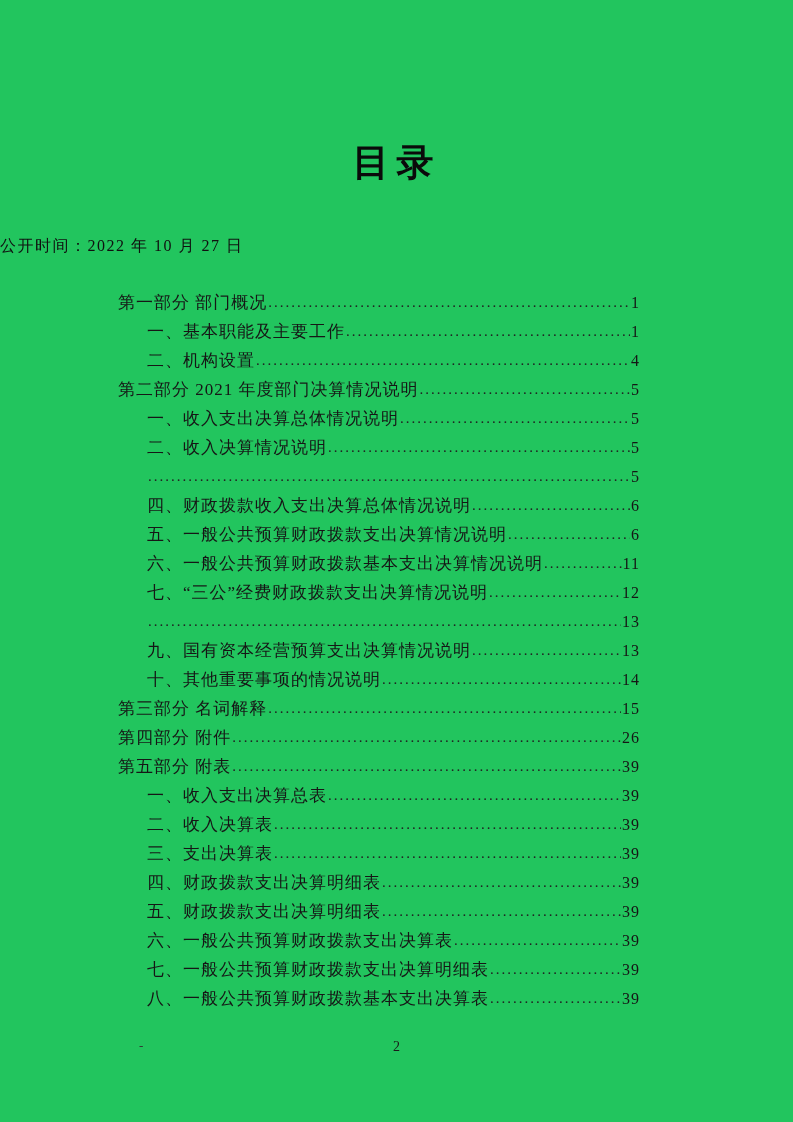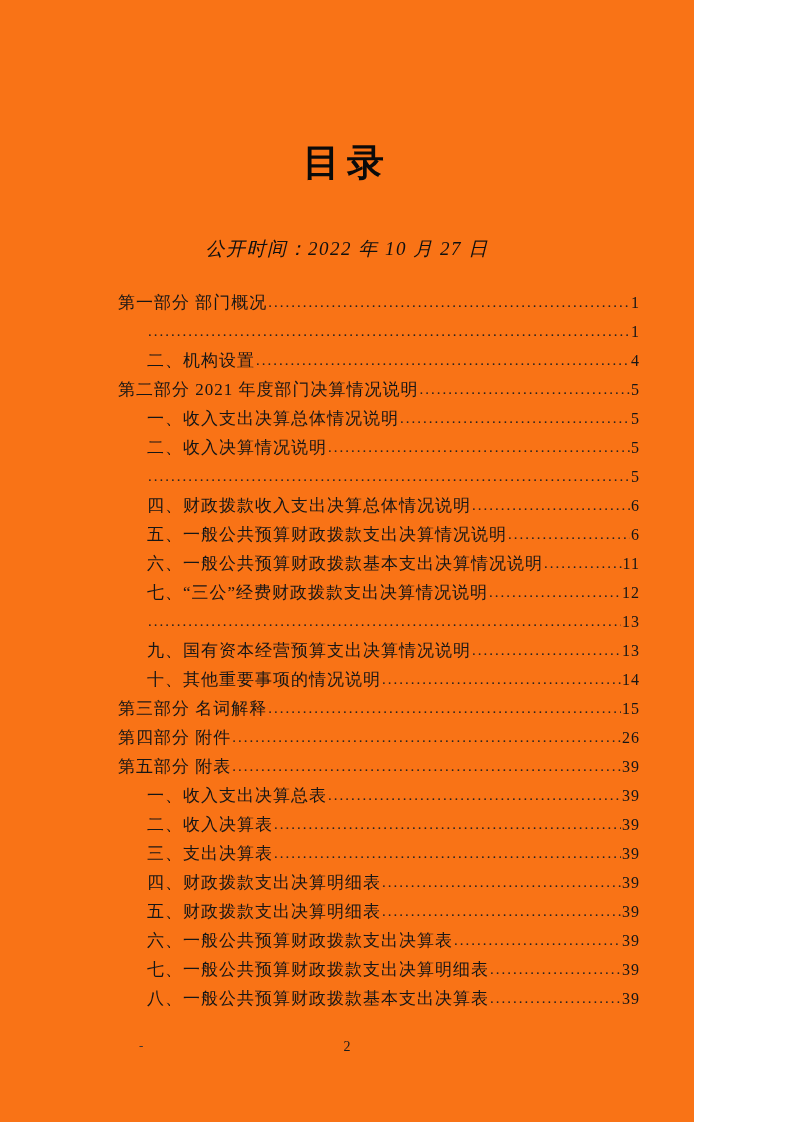--- a/index.html
+++ b/index.html
@@ -9,46 +9,45 @@
   }
   body {
     width: 793px;
     height: 1122px;
     font-family: "Liberation Serif", "DejaVu Serif", serif;
     color: #141414;
     overflow: hidden;
   }
   .page {
     position: relative;
-    width: 694px;
+    width: 793px;
     height: 1122px;
-    background: #f97316;
+    background: #22c55e;
   }
   .doc-title {
     position: absolute;
     top: 138px;
     left: 0;
     width: 100%;
     text-align: center;
     font-family: "Liberation Sans", "DejaVu Sans", sans-serif;
     font-weight: bold;
     font-size: 37px;
     letter-spacing: 7px;
     color: #0a0a0a;
   }
   .publish-line {
     position: absolute;
     top: 236px;
     left: 0;
     width: 100%;
-    text-align: center;
-    font-size: 19px;
+    text-align: left;
+    font-size: 16px;
     letter-spacing: 1.5px;
     color: #101010;
-    font-style: italic;
   }
   .toc {
     position: absolute;
     top: 288px;
     left: 118px;
     width: 522px;
   }
   .toc-row {
     display: flex;
     align-items: center;
@@ -105,20 +104,21 @@
 
   <div class="publish-line">公开时间：2022 年 10 月 27 日</div>
 
   <div class="toc" id="toc-list">
       <div class="toc-row lvl0">
         <span class="toc-label">第一部分 部门概况</span>
         <span class="toc-dots">................................................................................................................................................................................................................................................</span>
         <span class="toc-page">1</span>
       </div>
       <div class="toc-row lvl1">
+        <span class="toc-label">一、基本职能及主要工作</span>
         <span class="toc-dots">................................................................................................................................................................................................................................................</span>
         <span class="toc-page">1</span>
       </div>
       <div class="toc-row lvl1">
         <span class="toc-label">二、机构设置</span>
         <span class="toc-dots">................................................................................................................................................................................................................................................</span>
         <span class="toc-page">4</span>
       </div>
       <div class="toc-row lvl0">
         <span class="toc-label">第二部分 2021 年度部门决算情况说明</span>

